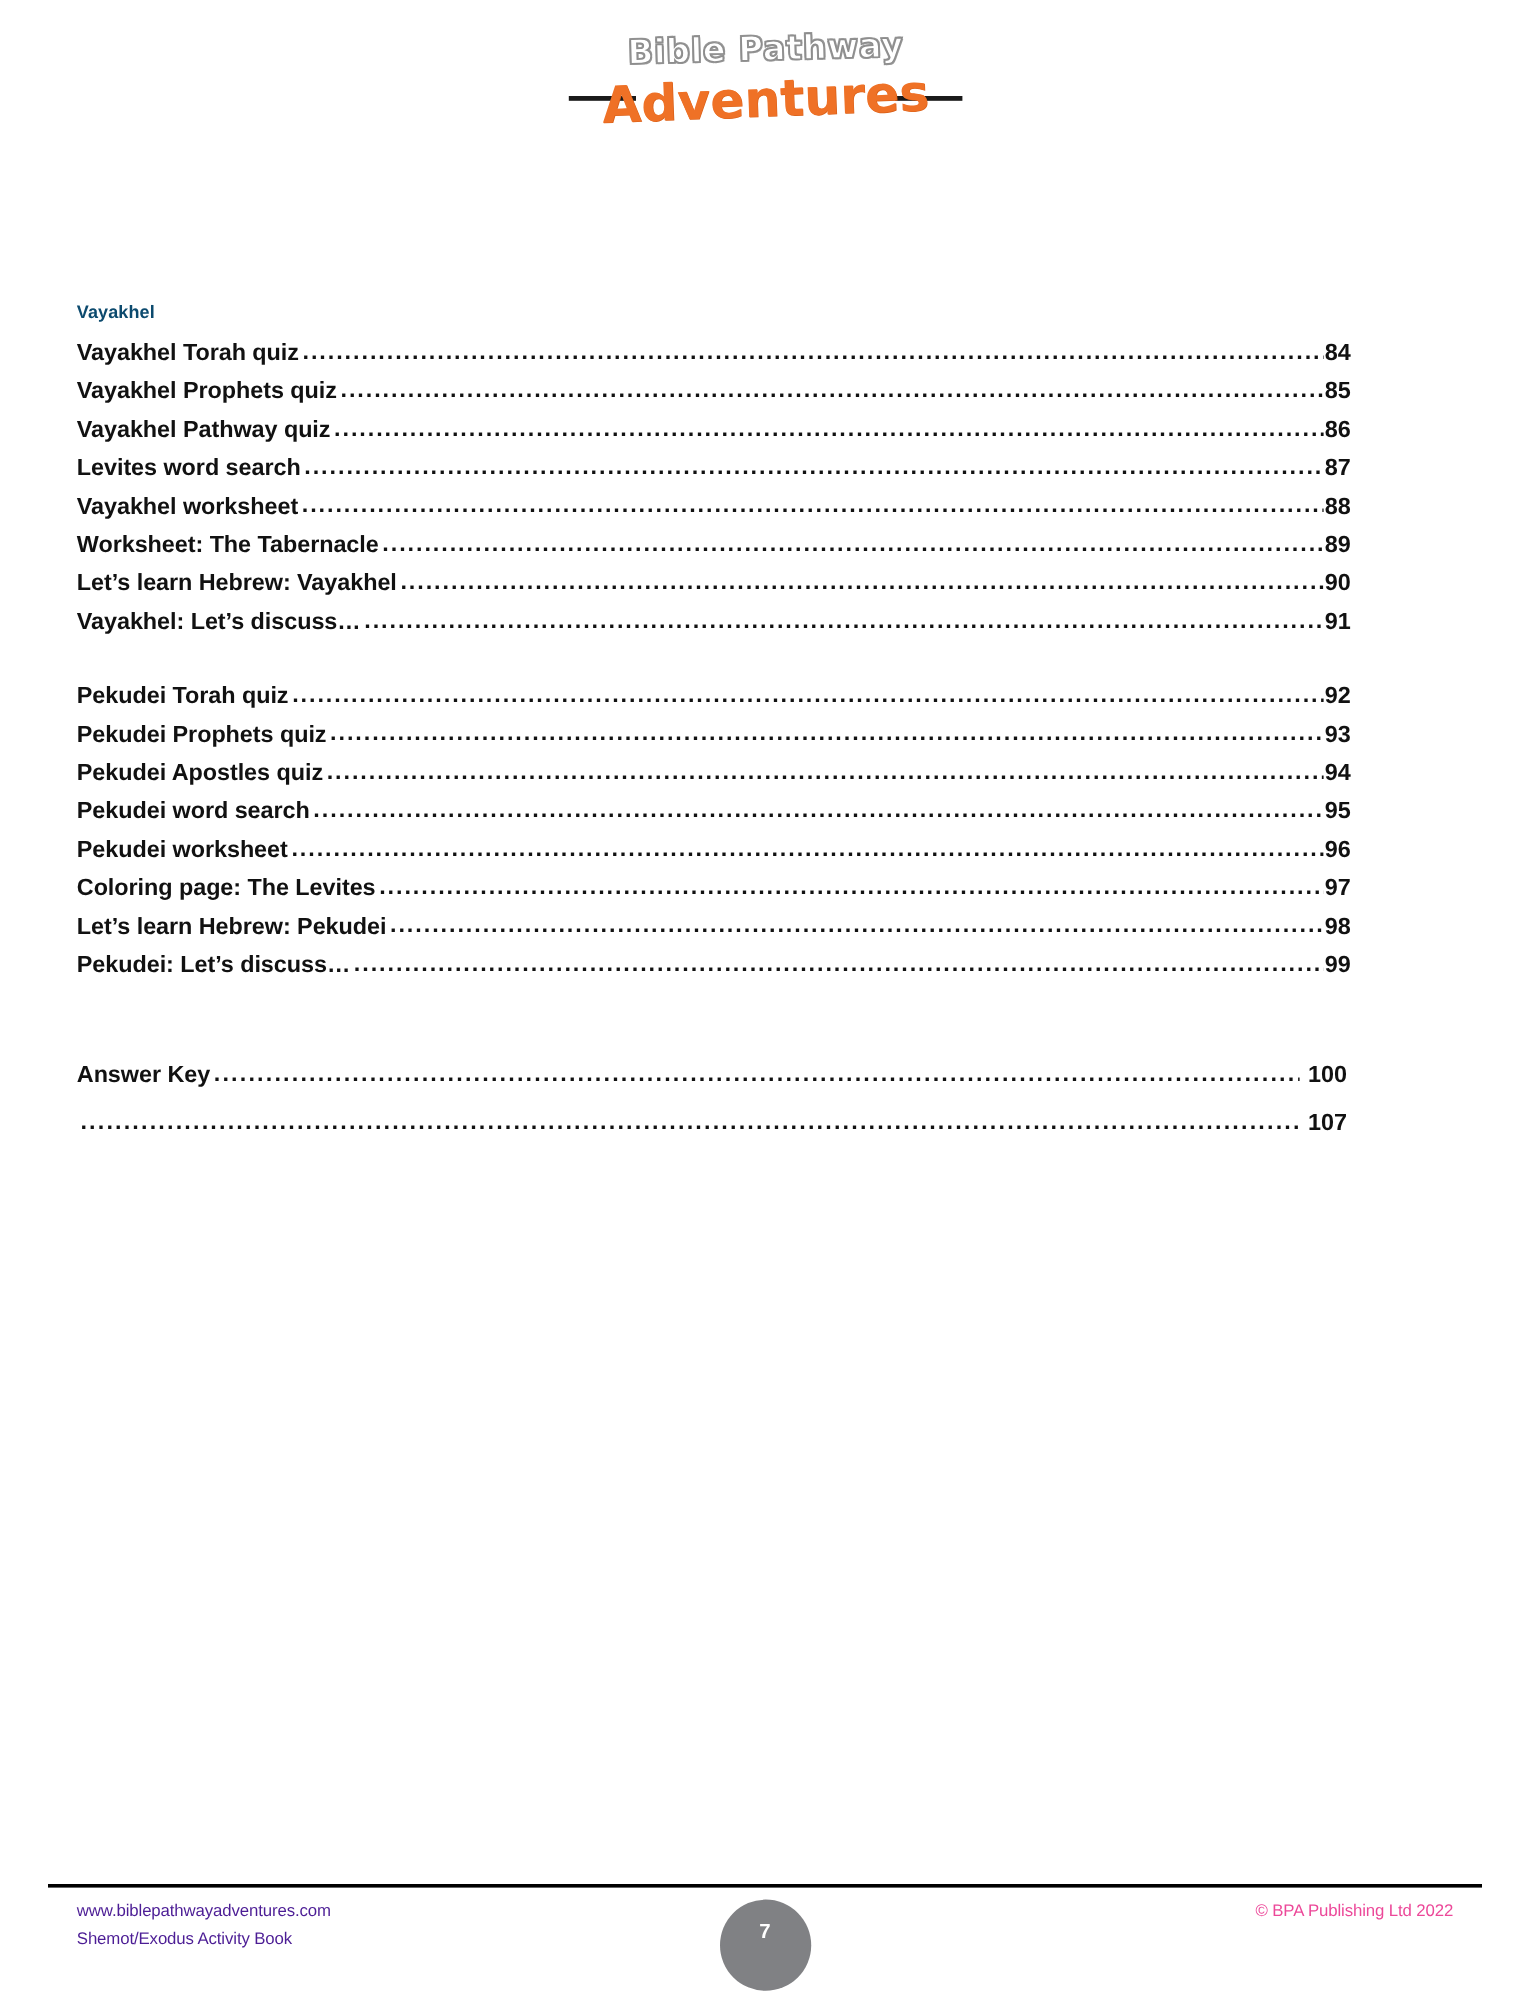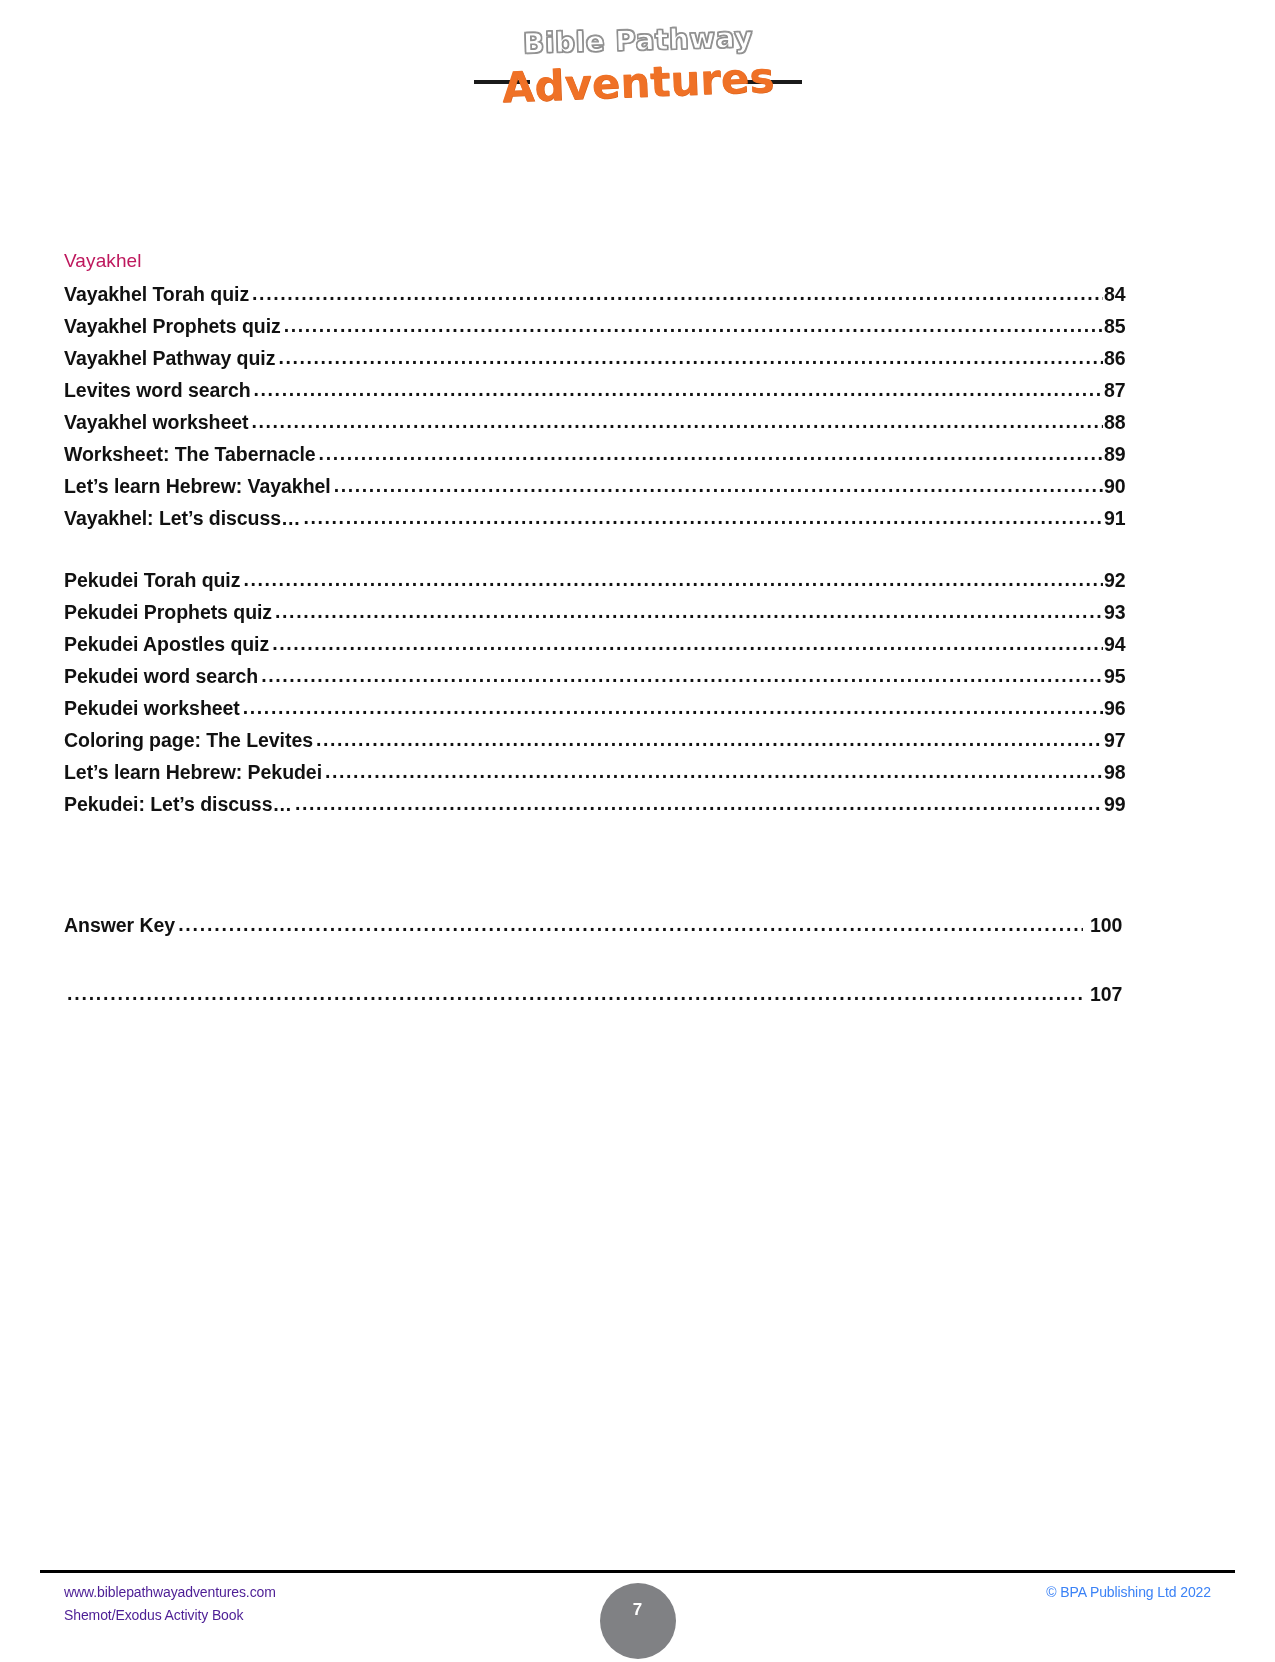--- a/index.html
+++ b/index.html
@@ -76,23 +76,23 @@
 
   
   .toc {
     position: absolute;
     left: 64px;
     top: 248px;
     width: 1066px;
   }
   .toc-heading {
     font-family: "Liberation Sans", sans-serif;
-    font-size: 19px;
-    font-weight: normal;
-    color: #be185d;
+    font-size: 15px;
+    font-weight: bold;
+    color: #0c4a6e;
     letter-spacing: 0.1px;
     margin: 0 0 4px 0;
     line-height: 26px;
   }
   .toc-row {
     display: flex;
     align-items: baseline;
     width: 100%;
     line-height: 32px;
     height: 32px;
@@ -116,21 +116,21 @@
     transform: translateY(-1px);
   }
   .toc-page {
     flex: 0 0 auto;
     white-space: nowrap;
     min-width: 26px;
   }
   .toc-gap { height: 30px; }
   .toc-gap-big { height: 56px; }
 
-  .toc-row.wide { line-height: 40px; height: 40px; margin-top: 29px; }
+  .toc-row.wide { line-height: 40px; height: 40px; }
   .toc-row.wide .toc-dots { letter-spacing: 1.8px; }
   .toc-row.wide .toc-page { min-width: 40px; padding-left: 6px; }
 
   
   .footer-rule {
     position: absolute;
     left: 40px;
     right: 40px;
     top: 1570px;
     height: 3px;
@@ -144,21 +144,21 @@
     line-height: 23px;
     color: #4c1d95;
     letter-spacing: -0.1px;
   }
   .footer-right {
     position: absolute;
     right: 64px;
     top: 1581px;
     font-size: 14px;
     line-height: 23px;
-    color: #3b82f6;
+    color: #ec4899;
     text-align: right;
     letter-spacing: -0.1px;
   }
   .page-badge {
     position: absolute;
     left: 50%;
     transform: translateX(-50%);
     top: 1583px;
     width: 76px;
     height: 76px;

